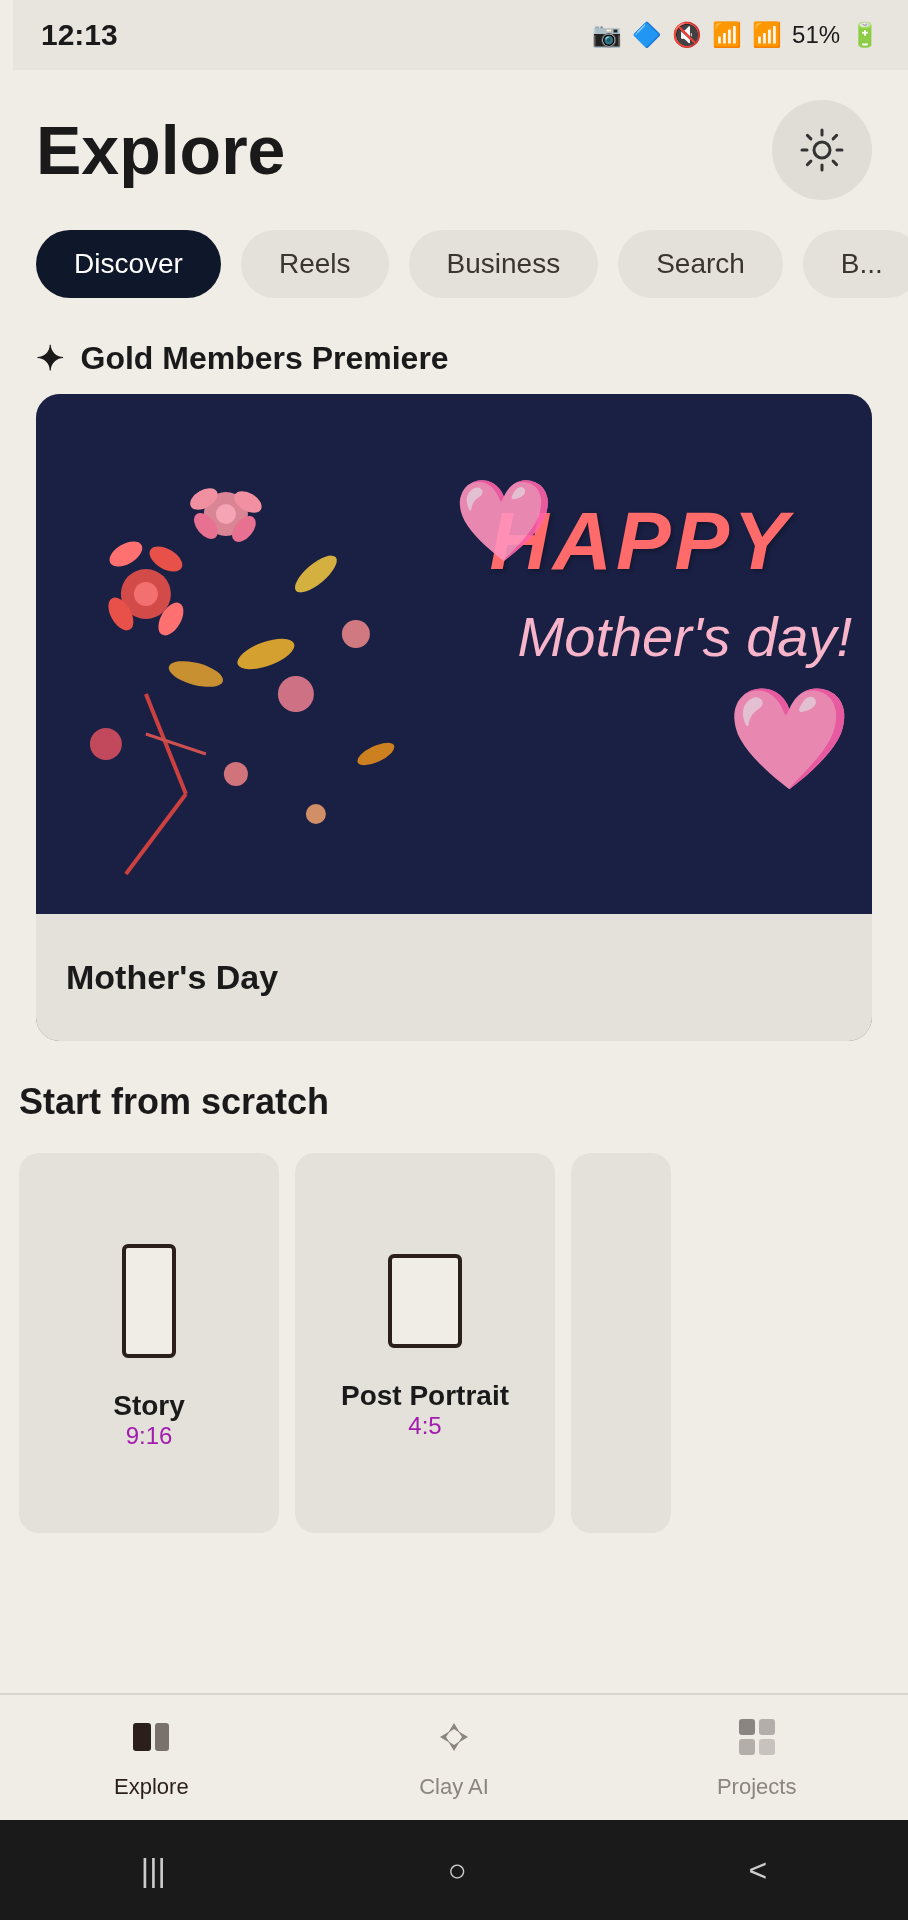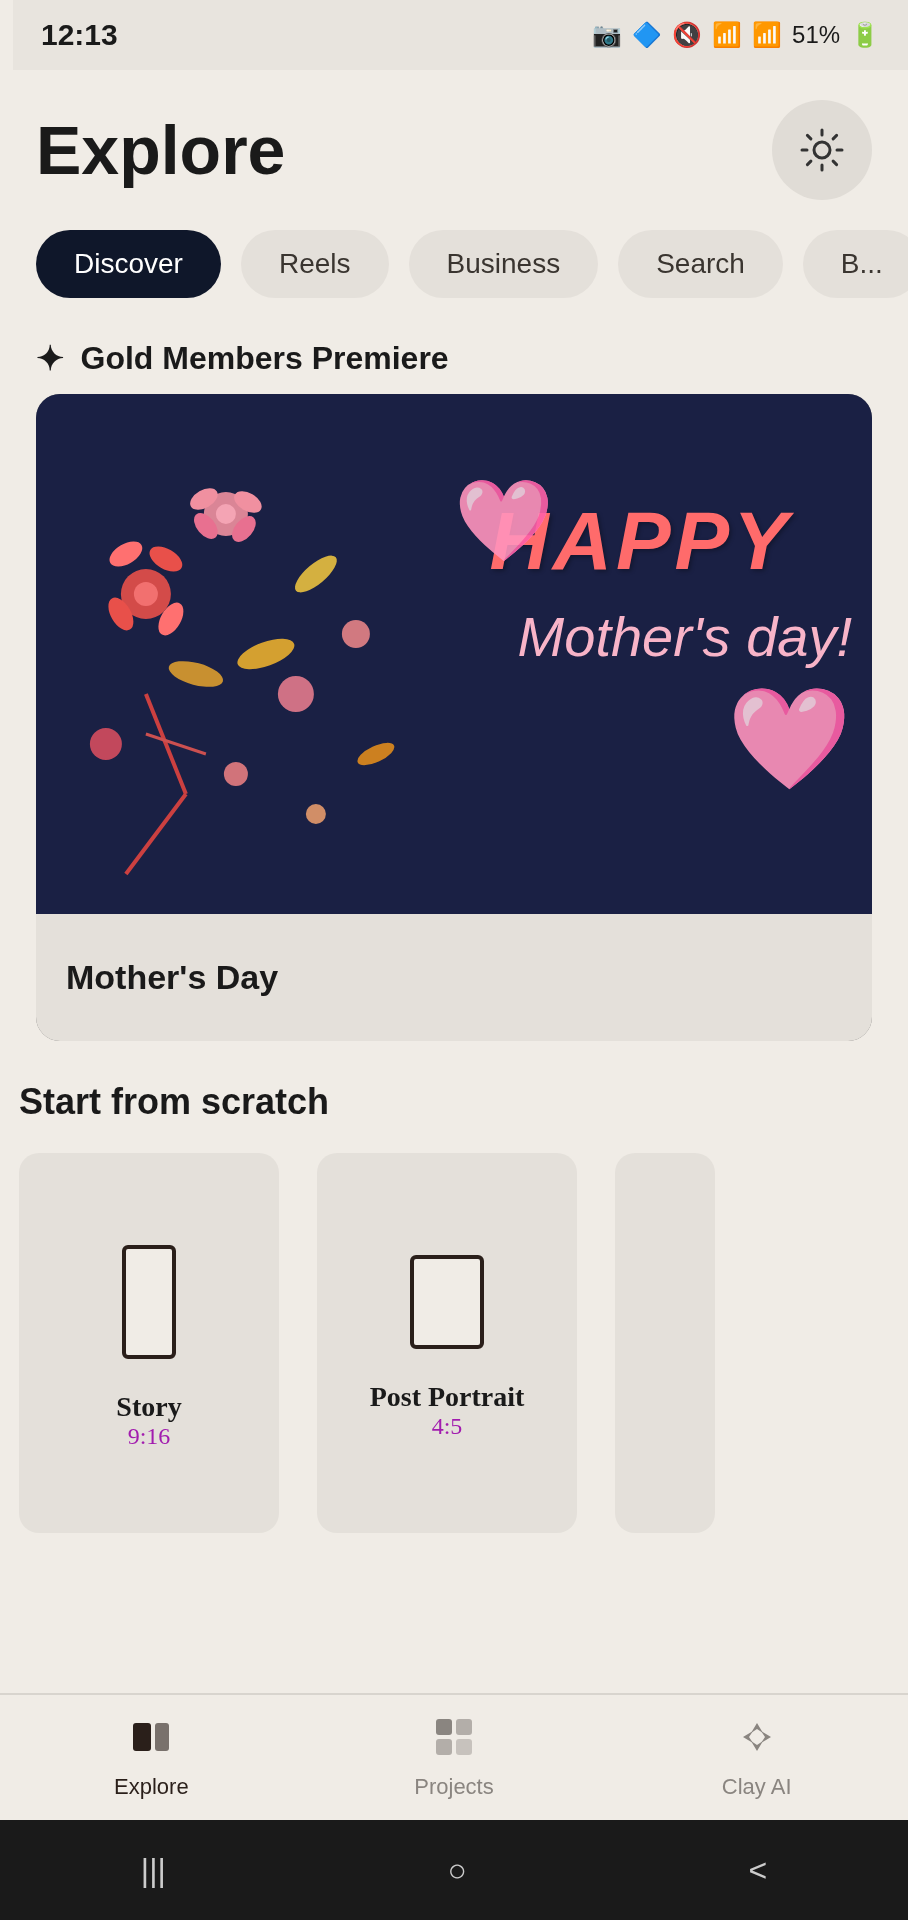--- a/index.html
+++ b/index.html
@@ -193,24 +193,23 @@
       padding: 40px 36px 20px 19px;
     }
     .scratch-title {
       font-size: 36px;
       font-weight: 600;
       color: #1a1a1a;
       margin-bottom: 30px;
     }
     .scratch-cards {
       display: flex;
-      gap: 38px;
+      gap: 16px;
       overflow-x: auto;
       scrollbar-width: none;
-      font-family: Liberation Serif, serif;
     }
     .scratch-cards::-webkit-scrollbar { display: none; }
     .scratch-card {
       min-width: 260px;
       height: 380px;
       background: #e4e0da;
       border-radius: 20px;
       display: flex;
       flex-direction: column;
       align-items: center;
@@ -437,40 +436,40 @@
         <rect x="4" y="8" width="18" height="28" rx="3" fill="#2a1f1a"></rect>
         <rect x="26" y="8" width="14" height="28" rx="3" fill="#2a1f1a" opacity="0.6"></rect>
       </svg>
     </div>
     <span class="nav-item-label nav-item-label-active">Explore</span>
   </div>
 
   <div class="nav-item-wrapper">
     <div class="nav-icon">
       <svg width="44" height="44" viewBox="0 0 44 44" fill="none" xmlns="http://www.w3.org/2000/svg">
+        <path d="M22 8 L28 18 L22 14 L16 18 Z" fill="#8a8580"></path>
+        <path d="M22 36 L28 26 L22 30 L16 26 Z" fill="#8a8580"></path>
+        <path d="M8 22 L18 16 L14 22 L18 28 Z" fill="#8a8580"></path>
+        <path d="M36 22 L26 16 L30 22 L26 28 Z" fill="#8a8580"></path>
+      </svg>
+    </div>
+    <span class="nav-item-label">Clay AI</span>
+  </div>
+
+  <div class="nav-item-wrapper">
+    <div class="nav-icon">
+      <svg width="44" height="44" viewBox="0 0 44 44" fill="none" xmlns="http://www.w3.org/2000/svg">
         <rect x="4" y="4" width="16" height="16" rx="3" fill="#8a8580"></rect>
         <rect x="24" y="4" width="16" height="16" rx="3" fill="#8a8580" opacity="0.6"></rect>
         <rect x="4" y="24" width="16" height="16" rx="3" fill="#8a8580" opacity="0.6"></rect>
         <rect x="24" y="24" width="16" height="16" rx="3" fill="#8a8580" opacity="0.4"></rect>
       </svg>
     </div>
     <span class="nav-item-label">Projects</span>
   </div>
 
-  <div class="nav-item-wrapper">
-    <div class="nav-icon">
-      <svg width="44" height="44" viewBox="0 0 44 44" fill="none" xmlns="http://www.w3.org/2000/svg">
-        <path d="M22 8 L28 18 L22 14 L16 18 Z" fill="#8a8580"></path>
-        <path d="M22 36 L28 26 L22 30 L16 26 Z" fill="#8a8580"></path>
-        <path d="M8 22 L18 16 L14 22 L18 28 Z" fill="#8a8580"></path>
-        <path d="M36 22 L26 16 L30 22 L26 28 Z" fill="#8a8580"></path>
-      </svg>
-    </div>
-    <span class="nav-item-label">Clay AI</span>
-  </div>
-
 </div>
 
 <div class="android-nav">
   <span class="android-nav-btn">|||</span>
   <span class="android-nav-btn">○</span>
   <span class="android-nav-btn">&lt;</span>
 </div>
 
 </body></html>

